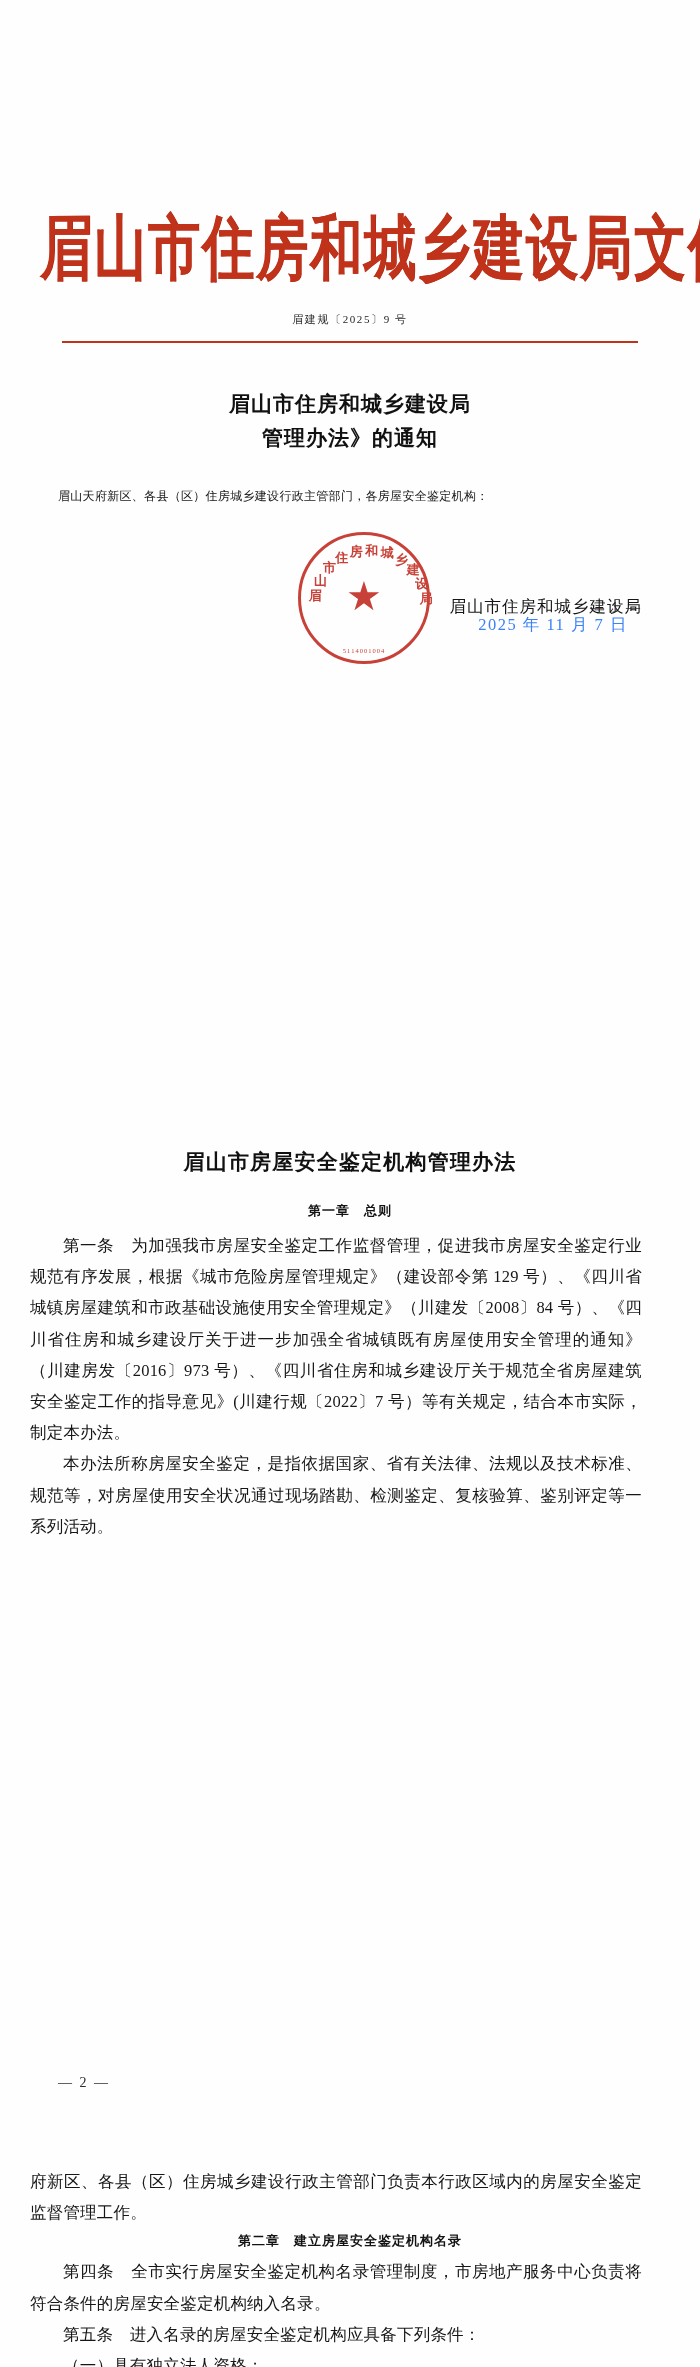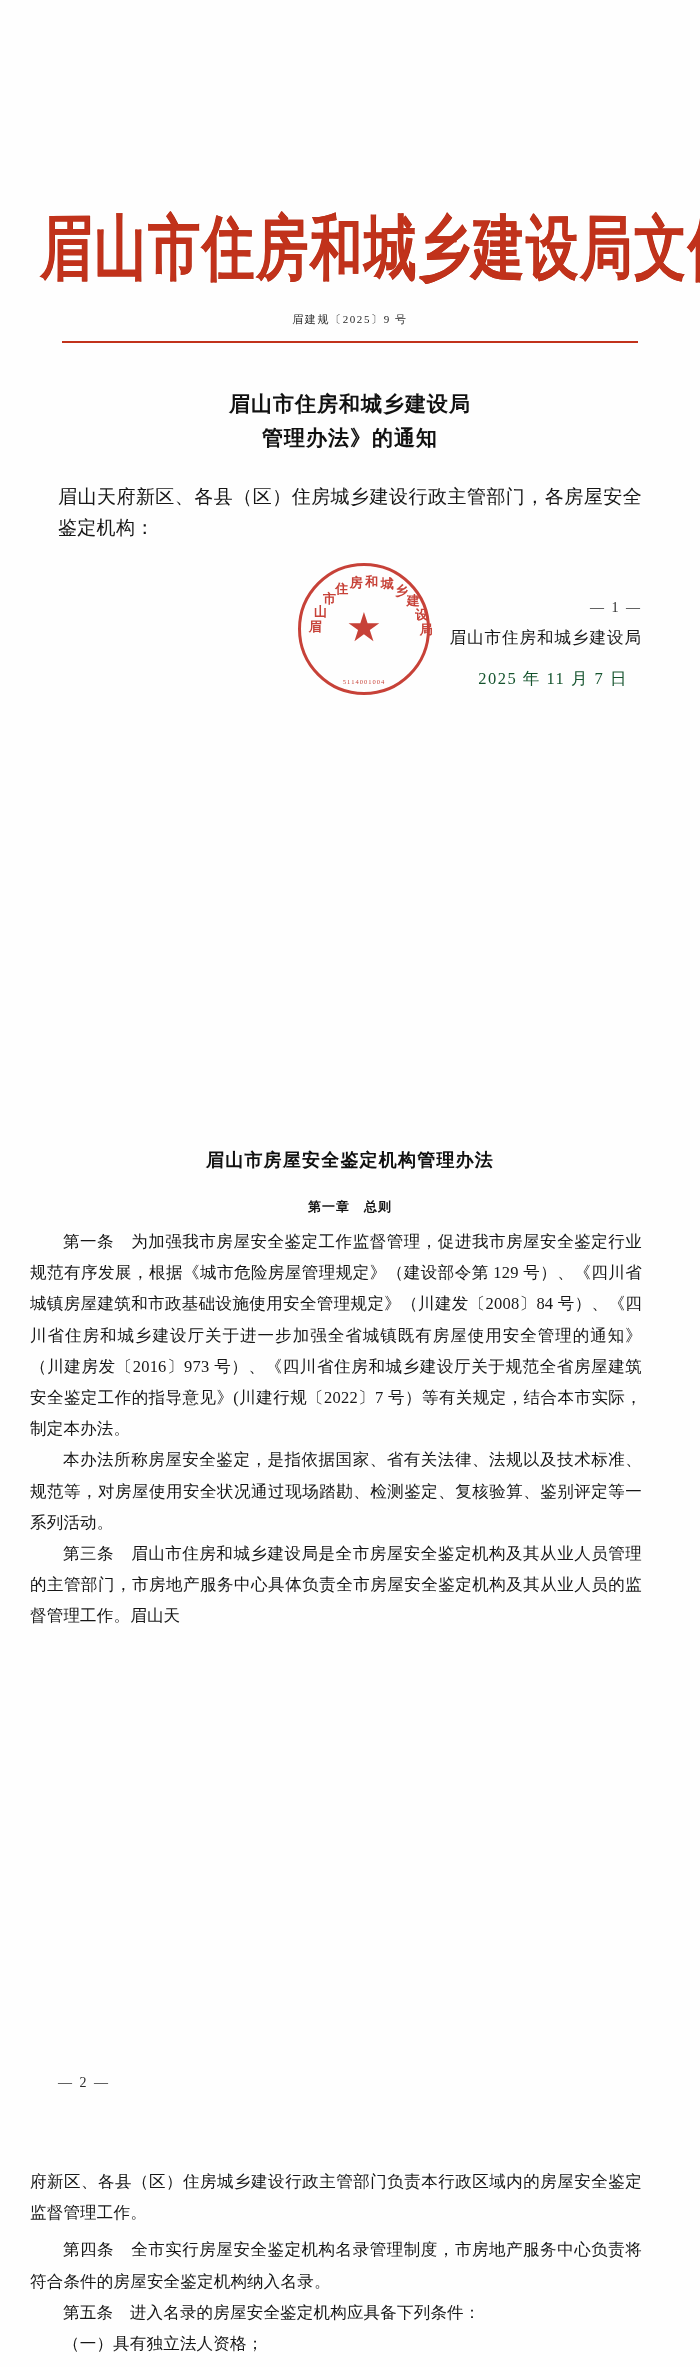--- a/index.html
+++ b/index.html
@@ -61,21 +61,21 @@
     font-size: 21px;
     font-weight: bold;
     line-height: 34px;
     letter-spacing: 1px;
     color: #111;
   }
   .notice-title div { white-space: nowrap; }
 
   .body-block {
     margin: 26px 58px 0 58px;
-    font-size: 19px;
+    font-size: 12px;
     line-height: 31px;
     letter-spacing: 0.3px;
     text-align: justify;
     color: #161616;
   }
   .body-block p { margin: 0; }
   .indent2 { text-indent: 2em; }
 
   
   .sign-area {
@@ -130,41 +130,41 @@
     position: absolute;
     right: 58px;
     top: 66px;
     font-size: 16.5px;
     letter-spacing: 1px;
     color: #161616;
   }
   .sign-date {
     position: absolute;
     right: 72px;
-    top: 107px;
+    top: 84px;
     font-size: 16.5px;
     letter-spacing: 1.5px;
-    color: #14532d;
+    color: #3b82f6;
   }
 
   .page-num {
     position: absolute;
     font-size: 14px;
     letter-spacing: 2px;
     color: #2a2a2a;
   }
   .page-num.right { right: 58px; }
   .page-num.left  { left: 58px; }
 
   
   #page-2 { height: 1070px; }
   .ordinance-title {
     padding-top: 78px;
     text-align: center;
-    font-size: 18px;
+    font-size: 21px;
     font-weight: bold;
     letter-spacing: 1.2px;
     color: #111;
   }
   .chapter-heading {
     margin-top: 26px;
     text-align: center;
     font-size: 13px;
     font-weight: bold;
     letter-spacing: 1px;
@@ -241,28 +241,28 @@
 
 <div class="page" id="page-2">
 
   <div class="ordinance-title">眉山市房屋安全鉴定机构管理办法</div>
 
   <div class="chapter-heading">第一章　总则</div>
 
   <div class="article-body">
     <p>第一条　为加强我市房屋安全鉴定工作监督管理，促进我市房屋安全鉴定行业规范有序发展，根据《城市危险房屋管理规定》（建设部令第 129 号）、《四川省城镇房屋建筑和市政基础设施使用安全管理规定》（川建发〔2008〕84 号）、《四川省住房和城乡建设厅关于进一步加强全省城镇既有房屋使用安全管理的通知》（川建房发〔2016〕973 号）、《四川省住房和城乡建设厅关于规范全省房屋建筑安全鉴定工作的指导意见》(川建行规〔2022〕7 号）等有关规定，结合本市实际，制定本办法。</p>
     <p>本办法所称房屋安全鉴定，是指依据国家、省有关法律、法规以及技术标准、规范等，对房屋使用安全状况通过现场踏勘、检测鉴定、复核验算、鉴别评定等一系列活动。</p>
-    <p>第三条　眉山市住房和城乡建设局是全市房屋安全鉴定机构及其从业人员管理的主管部门，市房地产服务中心具体负责全市房屋安全鉴定机构及其从业人员的监督管理工作。眉山天</p>
   </div>
 
   <div class="page-num left" style="top:1005px;">— 2 —</div>
 </div>
 
 <div class="page" id="page-3">
   <div class="article-body page3-body">
     <p class="noindent">府新区、各县（区）住房城乡建设行政主管部门负责本行政区域内的房屋安全鉴定监督管理工作。</p>
   </div>
+  <div class="chapter-heading" style="margin-top:4px;">第二章　建立房屋安全鉴定机构名录</div>
   <div class="article-body" style="margin-top:6px;">
     <p>第四条　全市实行房屋安全鉴定机构名录管理制度，市房地产服务中心负责将符合条件的房屋安全鉴定机构纳入名录。</p>
     <p>第五条　进入名录的房屋安全鉴定机构应具备下列条件：</p>
     <p>（一）具有独立法人资格；</p>
   </div>
 </div>
 
 </body></html>

